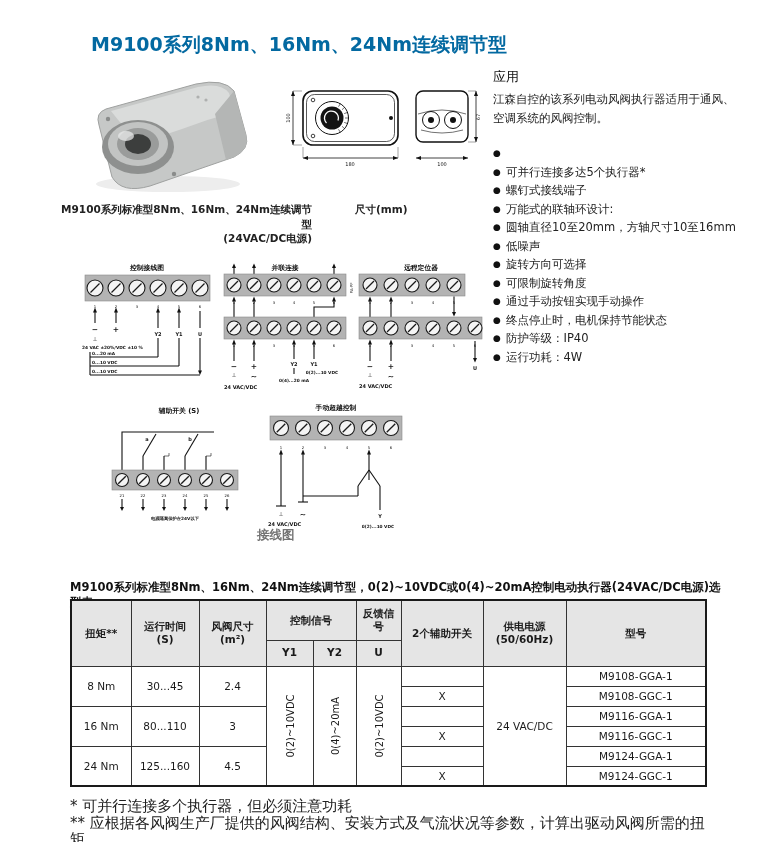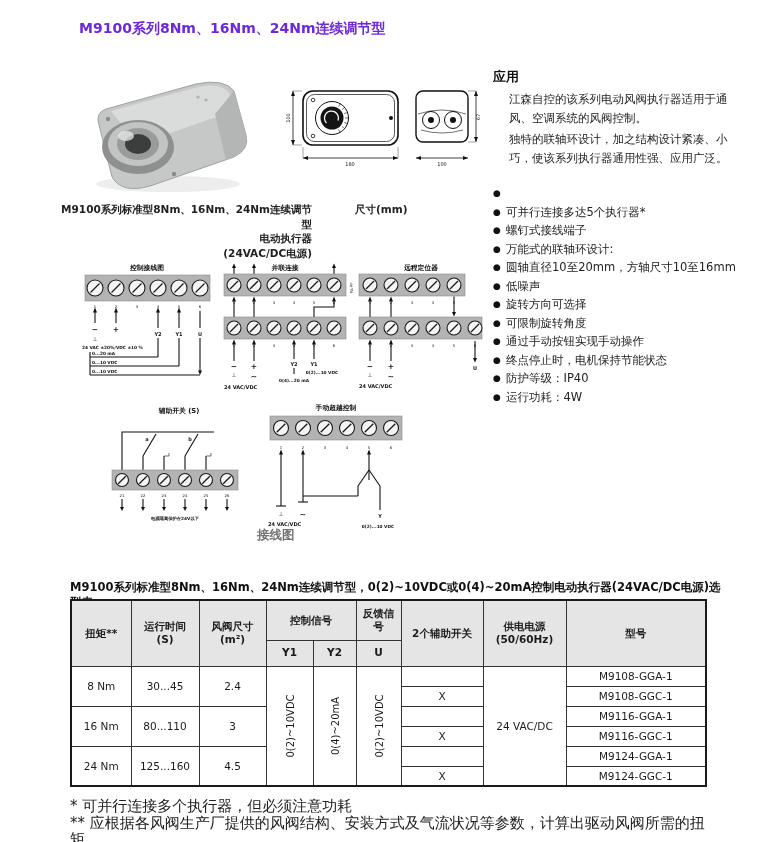--- a/index.html
+++ b/index.html
@@ -1,27 +1,27 @@
 <!DOCTYPE html>
 <html><head>
 <meta charset="utf-8">
 <style>
   html,body{margin:0;padding:0;background:#fff;}
   .page{position:relative;width:770px;height:842px;background:#fff;overflow:hidden;
         font-family:"DejaVu Sans","Liberation Sans",sans-serif;color:#1a1a1a;}
   .abs{position:absolute;}
-  h1.title{position:absolute;left:75px;top:16px;margin:4px;font-size:14px;font-weight:bold;color:#6d28d9;}
+  h1.title{position:absolute;left:75px;top:16px;margin:16px;font-size:19px;font-weight:bold;color:#0369a1;}
   
   .photo{left:78px;top:66px;width:178px;height:134px;}
   .photo-caption{left:52px;top:202px;width:260px;text-align:right;font-size:10.5px;font-weight:600;line-height:14.5px;color:#222;}
   .dims-caption{left:355px;top:203px;font-size:10.5px;font-weight:600;color:#222;}
   
   .sidebar{left:493px;top:68px;width:252px;}
-  .sidebar h2{margin:0 0 4px 0;font-size:13px;font-weight:bold;color:#111;}
-  .sidebar p{margin:0 0 2px 16px;font-size:11.5px;line-height:19px;color:#222;}
+  .sidebar h2{margin:0 0 4px 0;font-size:13px;font-weight:normal;color:#111;}
+  .sidebar p{margin:0 0 2px 0;font-size:11.5px;line-height:19px;color:#222;}
   .features{margin-top:16px;}
   .features ul{margin:4px 0 0 0;padding:0;list-style:none;}
   .features li{display:flex;font-size:11.5px;line-height:18.5px;color:#222;}
   .features li .dot{flex:0 0 13px;font-size:9px;line-height:18.5px;color:#111;}
   
   svg text{fill:#111;}
   .wire{stroke:#111;stroke-width:1.1;fill:none;}
   .thin{stroke:#111;stroke-width:.6;fill:none;}
   .strip{fill:#b3b3b3;stroke:#8a8a8a;stroke-width:.6;}
   .screw{fill:#f4f4f4;stroke:#1a1a1a;stroke-width:1.1;}
@@ -78,21 +78,20 @@
         <ellipse cx="60" cy="77" rx="30" ry="22" fill="#c2c4c3"></ellipse>
         <ellipse cx="60" cy="77" rx="21" ry="16" fill="#9a9c9b"></ellipse>
         <ellipse cx="60" cy="77" rx="13" ry="10" fill="#3c3e3d"></ellipse>
         <ellipse cx="48" cy="69" rx="8" ry="5" fill="#e8eae9" opacity="0.75"></ellipse>
       </g>
     </svg>
   </div>
 
   <div class="abs photo-caption">
     <div>M9100系列标准型8Nm、16Nm、24Nm连续调节型</div>
-    <div>电动执行器</div>
     <div>(24VAC/DC电源)</div>
   </div>
   <div class="abs dims-caption">尺寸(mm)</div>
 
   <svg class="abs" style="left:285px;top:76px;" viewBox="0 0 195 112" width="195" height="112">
     <g>
       <rect x="18" y="15" width="95" height="54" rx="10" class="outline" stroke-width="1.6"></rect>
       <rect x="21.5" y="18.5" width="88" height="47" rx="8" class="outline" stroke-width="0.7"></rect>
       <circle cx="47" cy="42" r="16.5" class="outline" stroke-width="1"></circle>
       <circle cx="47" cy="42" r="11.5" fill="#141414"></circle>
@@ -141,21 +140,20 @@
     </g>
     <text x="4.5" y="42" transform="rotate(-90 4.5 42)" text-anchor="middle" class="dimtxt">100</text>
     <text x="65" y="90" text-anchor="middle" class="dimtxt">180</text>
     <text x="157" y="90" text-anchor="middle" class="dimtxt">100</text>
     <text x="195" y="41" transform="rotate(-90 195 41)" text-anchor="middle" class="dimtxt">67</text>
   </svg>
 
   <aside class="abs sidebar">
     <h2>应用</h2>
     <p>江森自控的该系列电动风阀执行器适用于通风、空调系统的风阀控制。</p>
-    <p>独特的联轴环设计，加之结构设计紧凑、小巧，使该系列执行器通用性强、应用广泛。</p>
     <div class="features">
       <ul>
         <li>
             <span class="dot">●</span>
           </li>
         <li>
             <span class="dot">●</span>
             <span>可并行连接多达5个执行器*</span>
           </li>
         <li>

